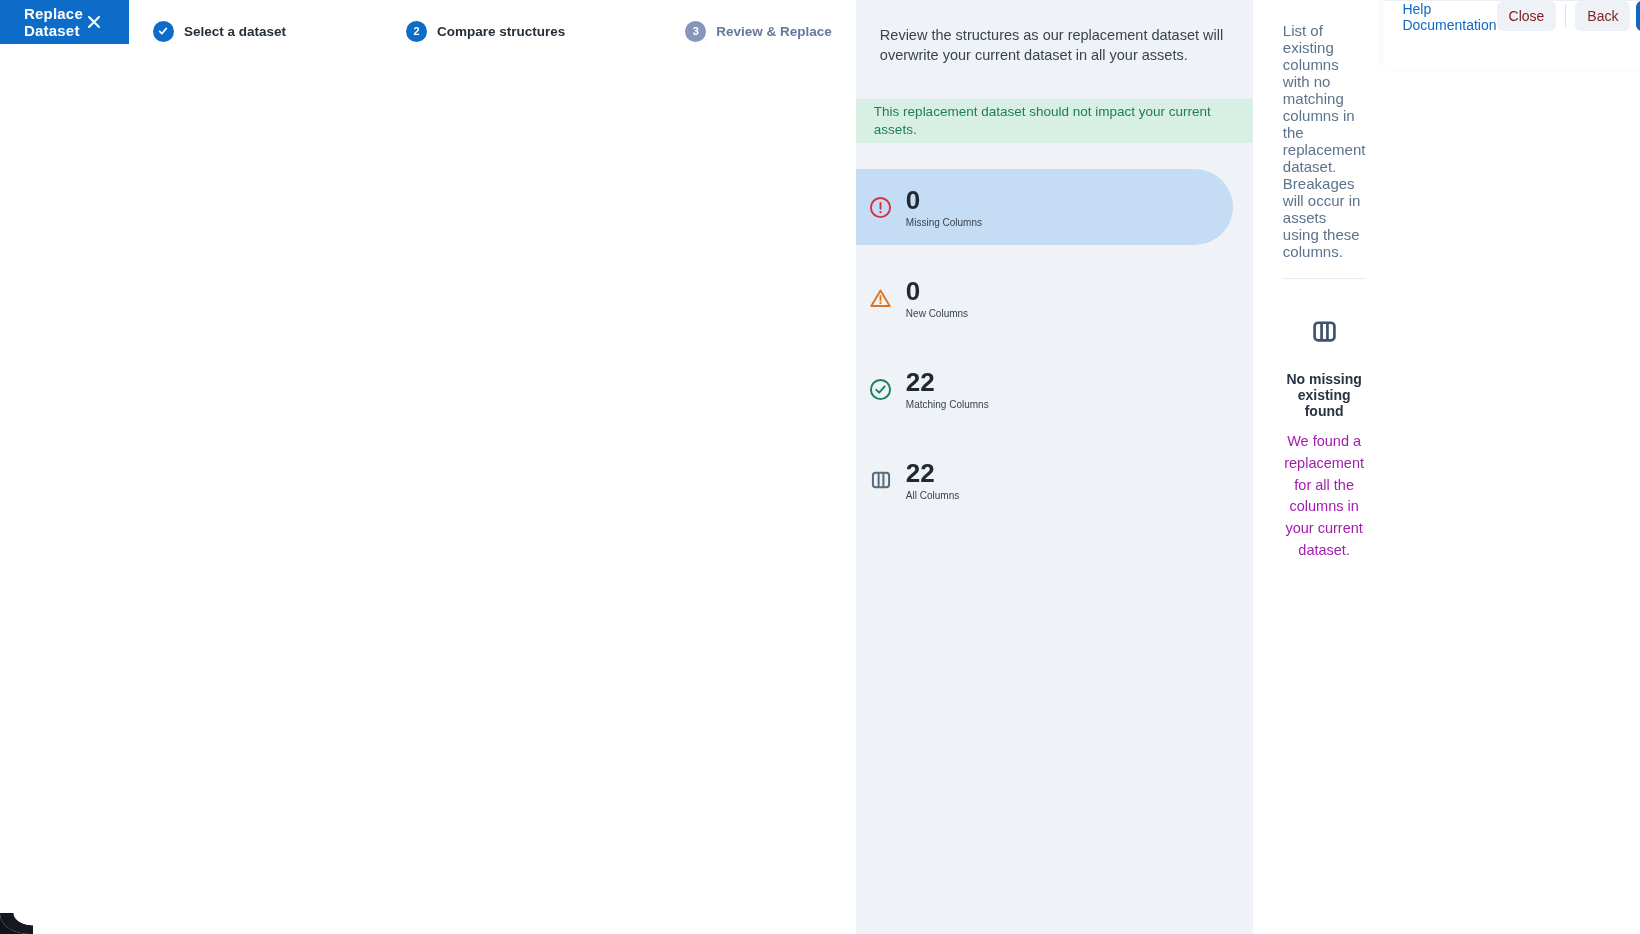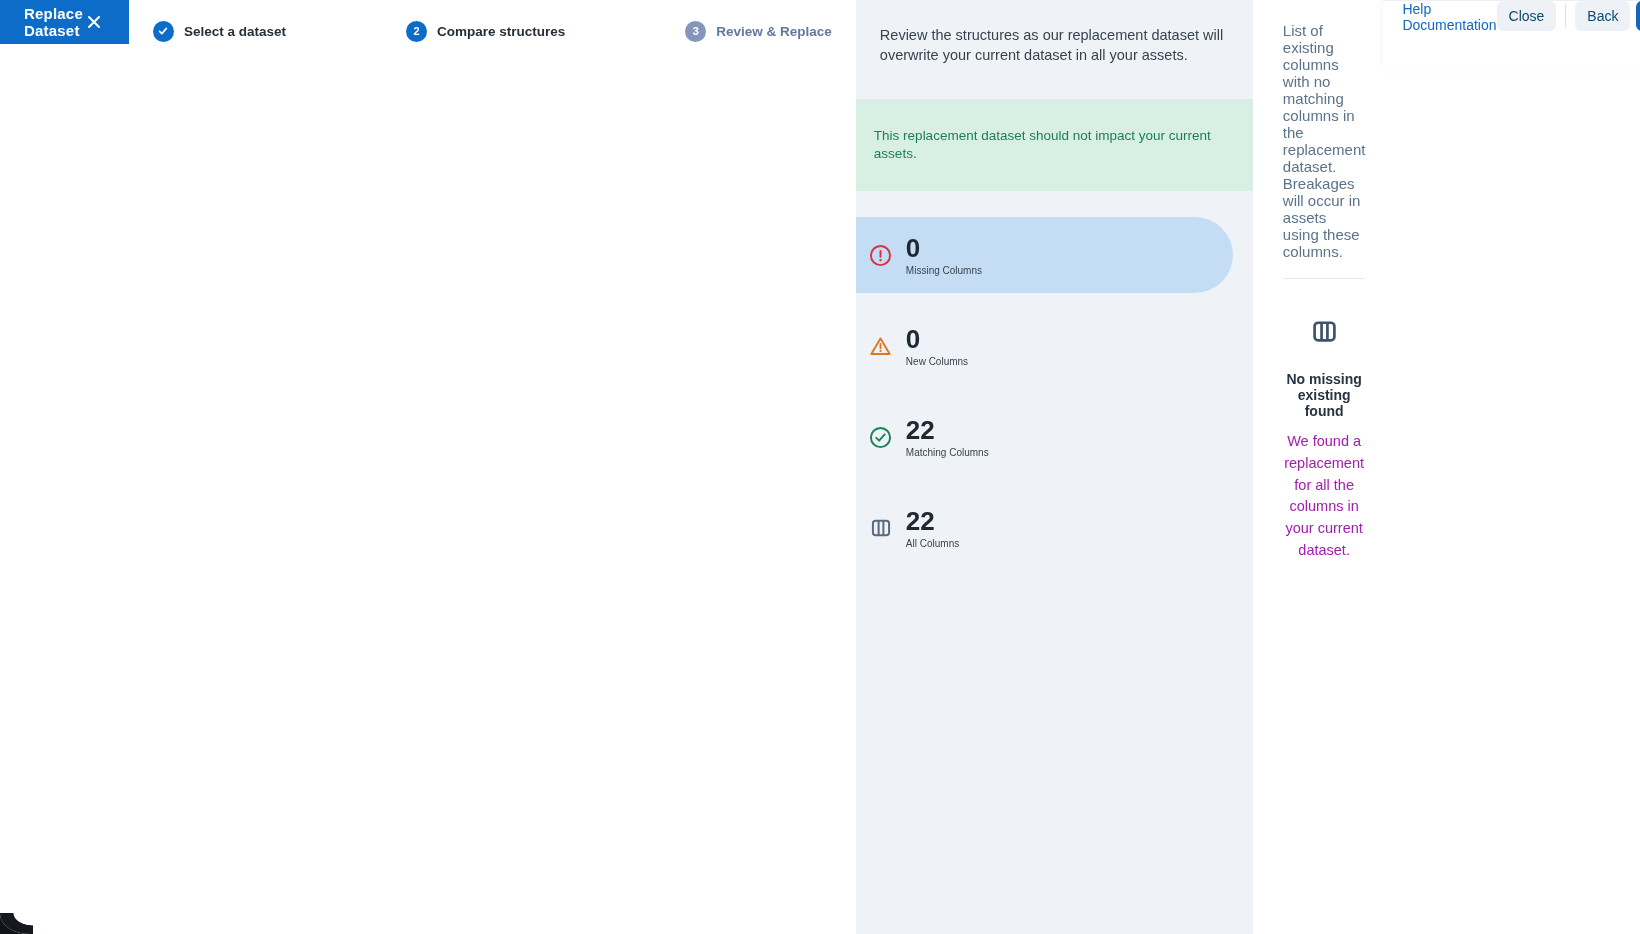--- a/index.html
+++ b/index.html
@@ -45,21 +45,21 @@
   .body { flex:1 1 auto; display:flex; min-height:0; }
 
   .sidebar {
     width:397px; flex:0 0 397px; background:#eff3f8; padding-top:25px;
   }
   .sidebar-intro {
     margin:0 24px; font-size:14.5px; line-height:1.4; color:#39434f;
   }
   .sidebar-alert {
     margin-top:33px; background:#d7f0e3; color:#1f7d55;
-    padding:28px 18px; font-size:13.5px; line-height:1.35;
+    padding:4px 18px; font-size:13.5px; line-height:1.35;
   }
   .sidebar-items { margin-top:26px; }
   .side-item {
     width:377px; height:76px; margin-bottom:15px;
     display:flex; align-items:center; padding-left:13px;
     border-radius:0 38px 38px 0; cursor:pointer;
   }
   .side-item.selected { background:#c4ddf5; }
   .side-item .item-icon { width:24px; height:24px; margin-right:13px; flex:0 0 24px; display:flex; align-items:center; justify-content:center; }
   .item-count { font-size:26px; font-weight:bold; color:#1f2833; line-height:1.1; }
@@ -84,21 +84,21 @@
     padding:0 18px 12px 19px;
     border-top:1px solid #eceff3;
     box-shadow:0 -3px 8px rgba(25,40,60,0.06);
   }
   .help-link { color:#1168c6; font-size:14px; text-decoration:none; cursor:pointer; }
   .footer-actions { display:flex; align-items:center; }
   .btn {
     height:30px; padding:0 12px; border:none; border-radius:6px;
     font-family:inherit; font-size:14px; cursor:pointer;
   }
-  .btn-secondary { background:#eef1f6; color:#0c4a6e; }
+  .btn-secondary { background:#eef1f6; color:#7f1d1d; }
   .btn-primary { background:#1166c1; color:#fff; margin-left:6px; }
   .btn-sep { width:1px; height:24px; background:#dde2e9; margin:0 9px; }
 
   
   .corner-backdrop {
     position:absolute; left:0; bottom:0; width:33px; height:21px; z-index:5;
     background:radial-gradient(ellipse 33px 21px at 100% 0%, rgba(0,0,0,0) 0 19px, #15181f 20px);
     pointer-events:none;
   }
 

